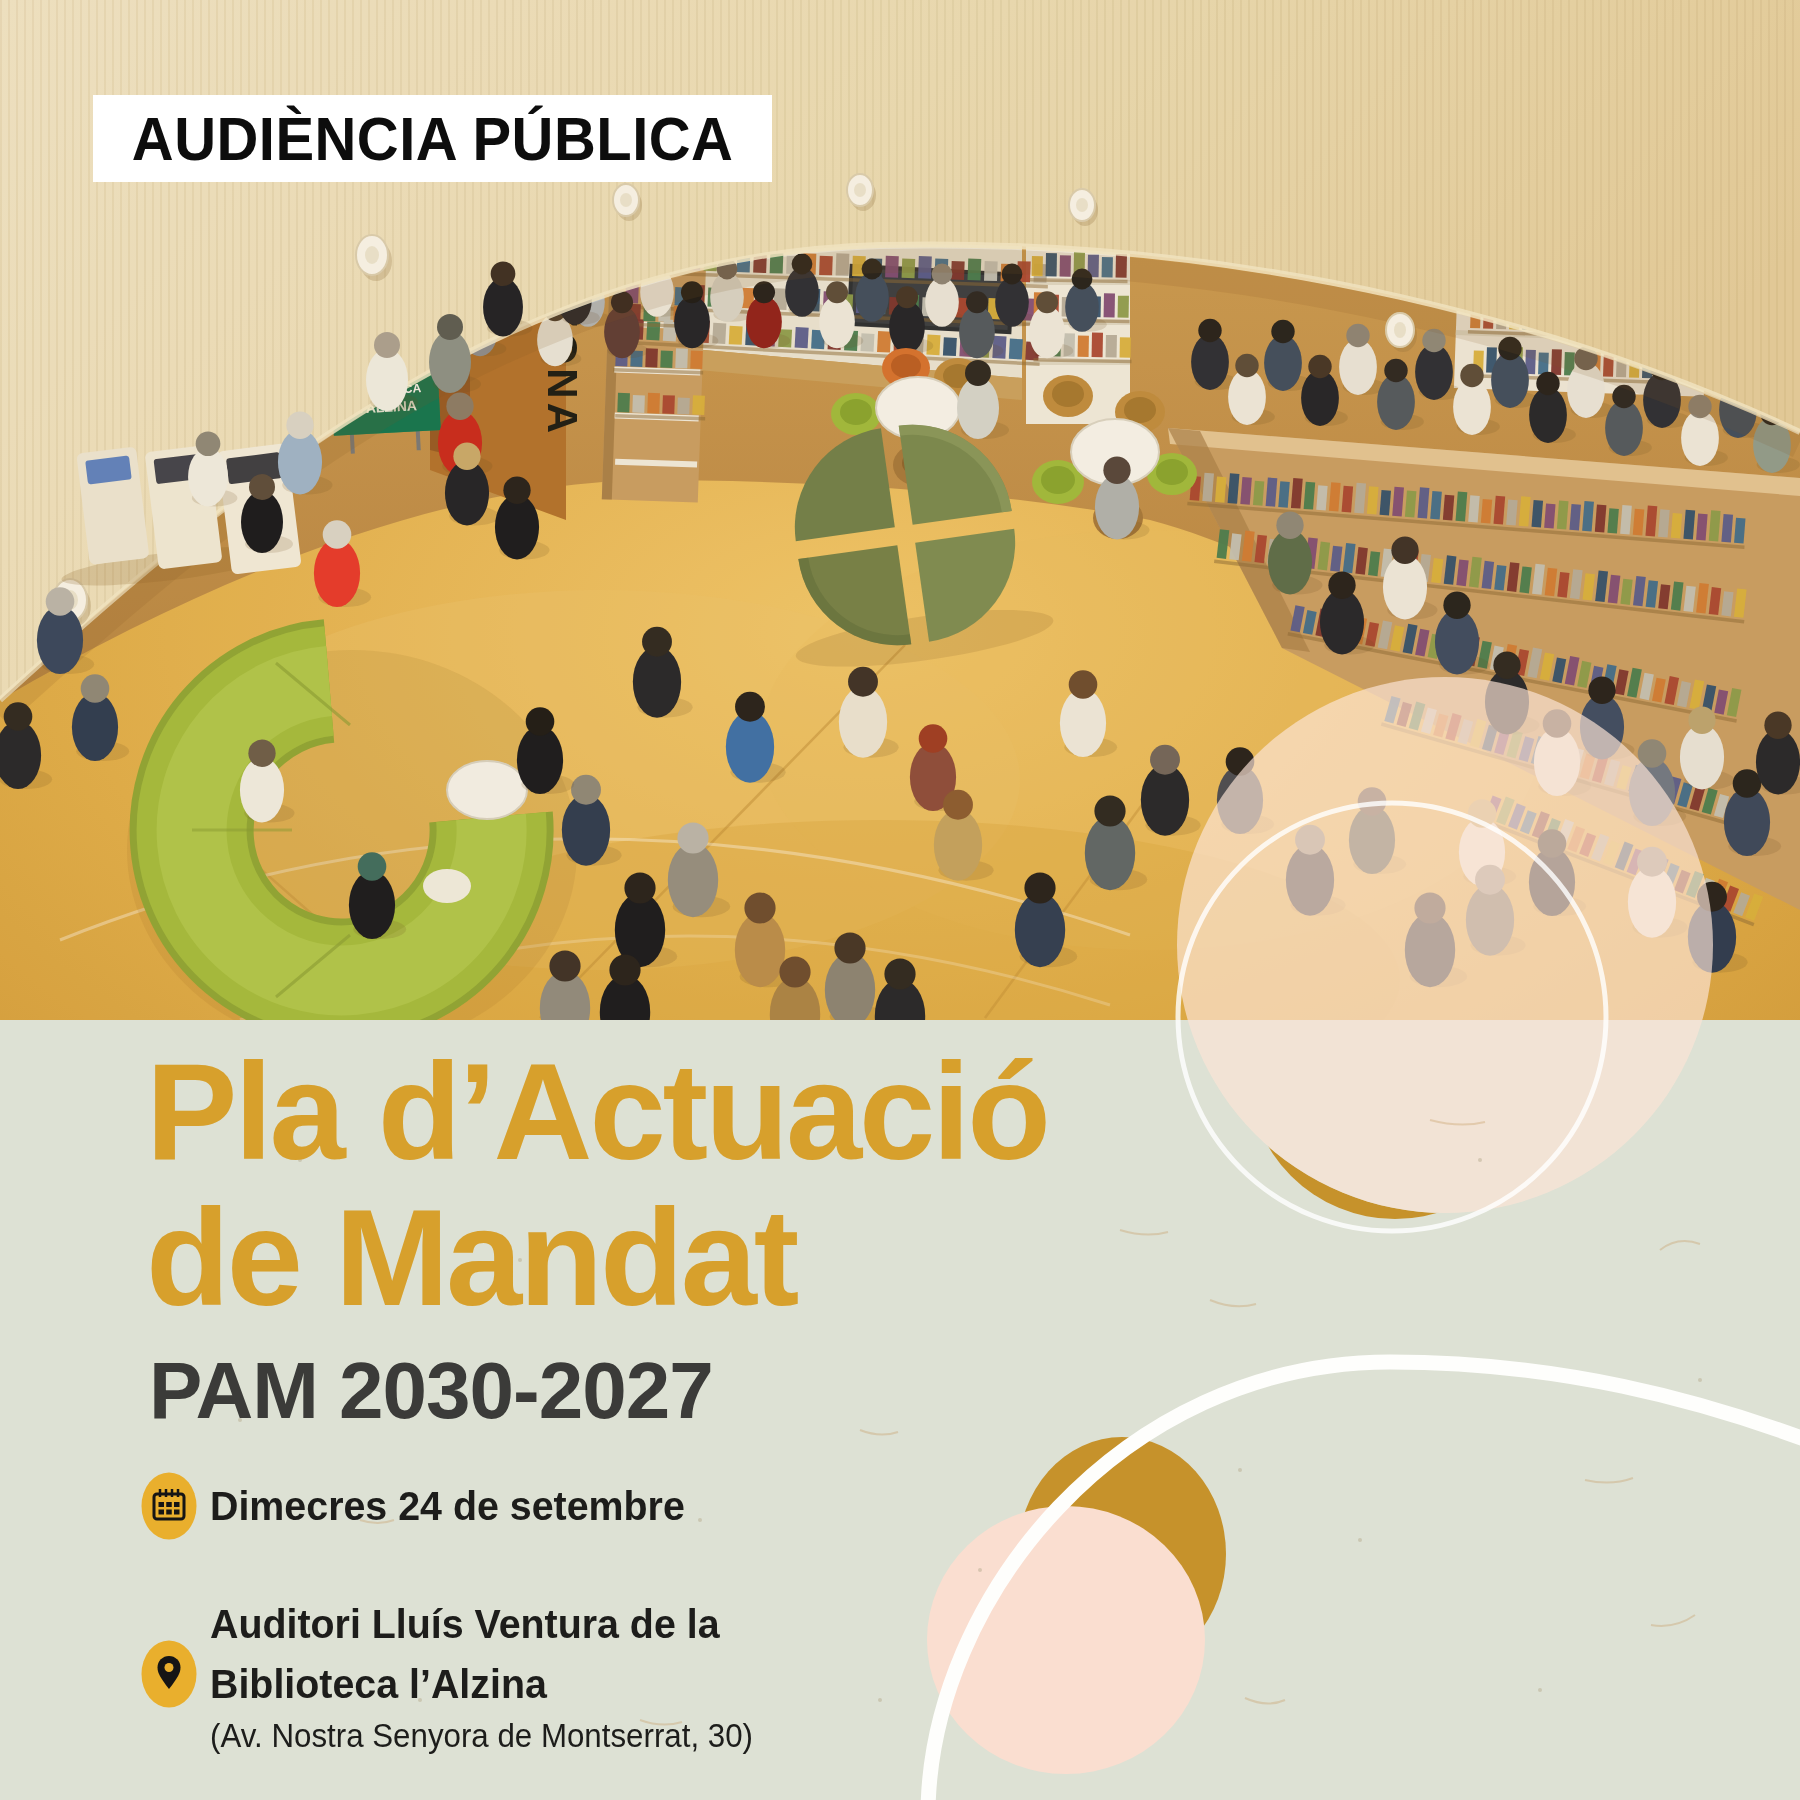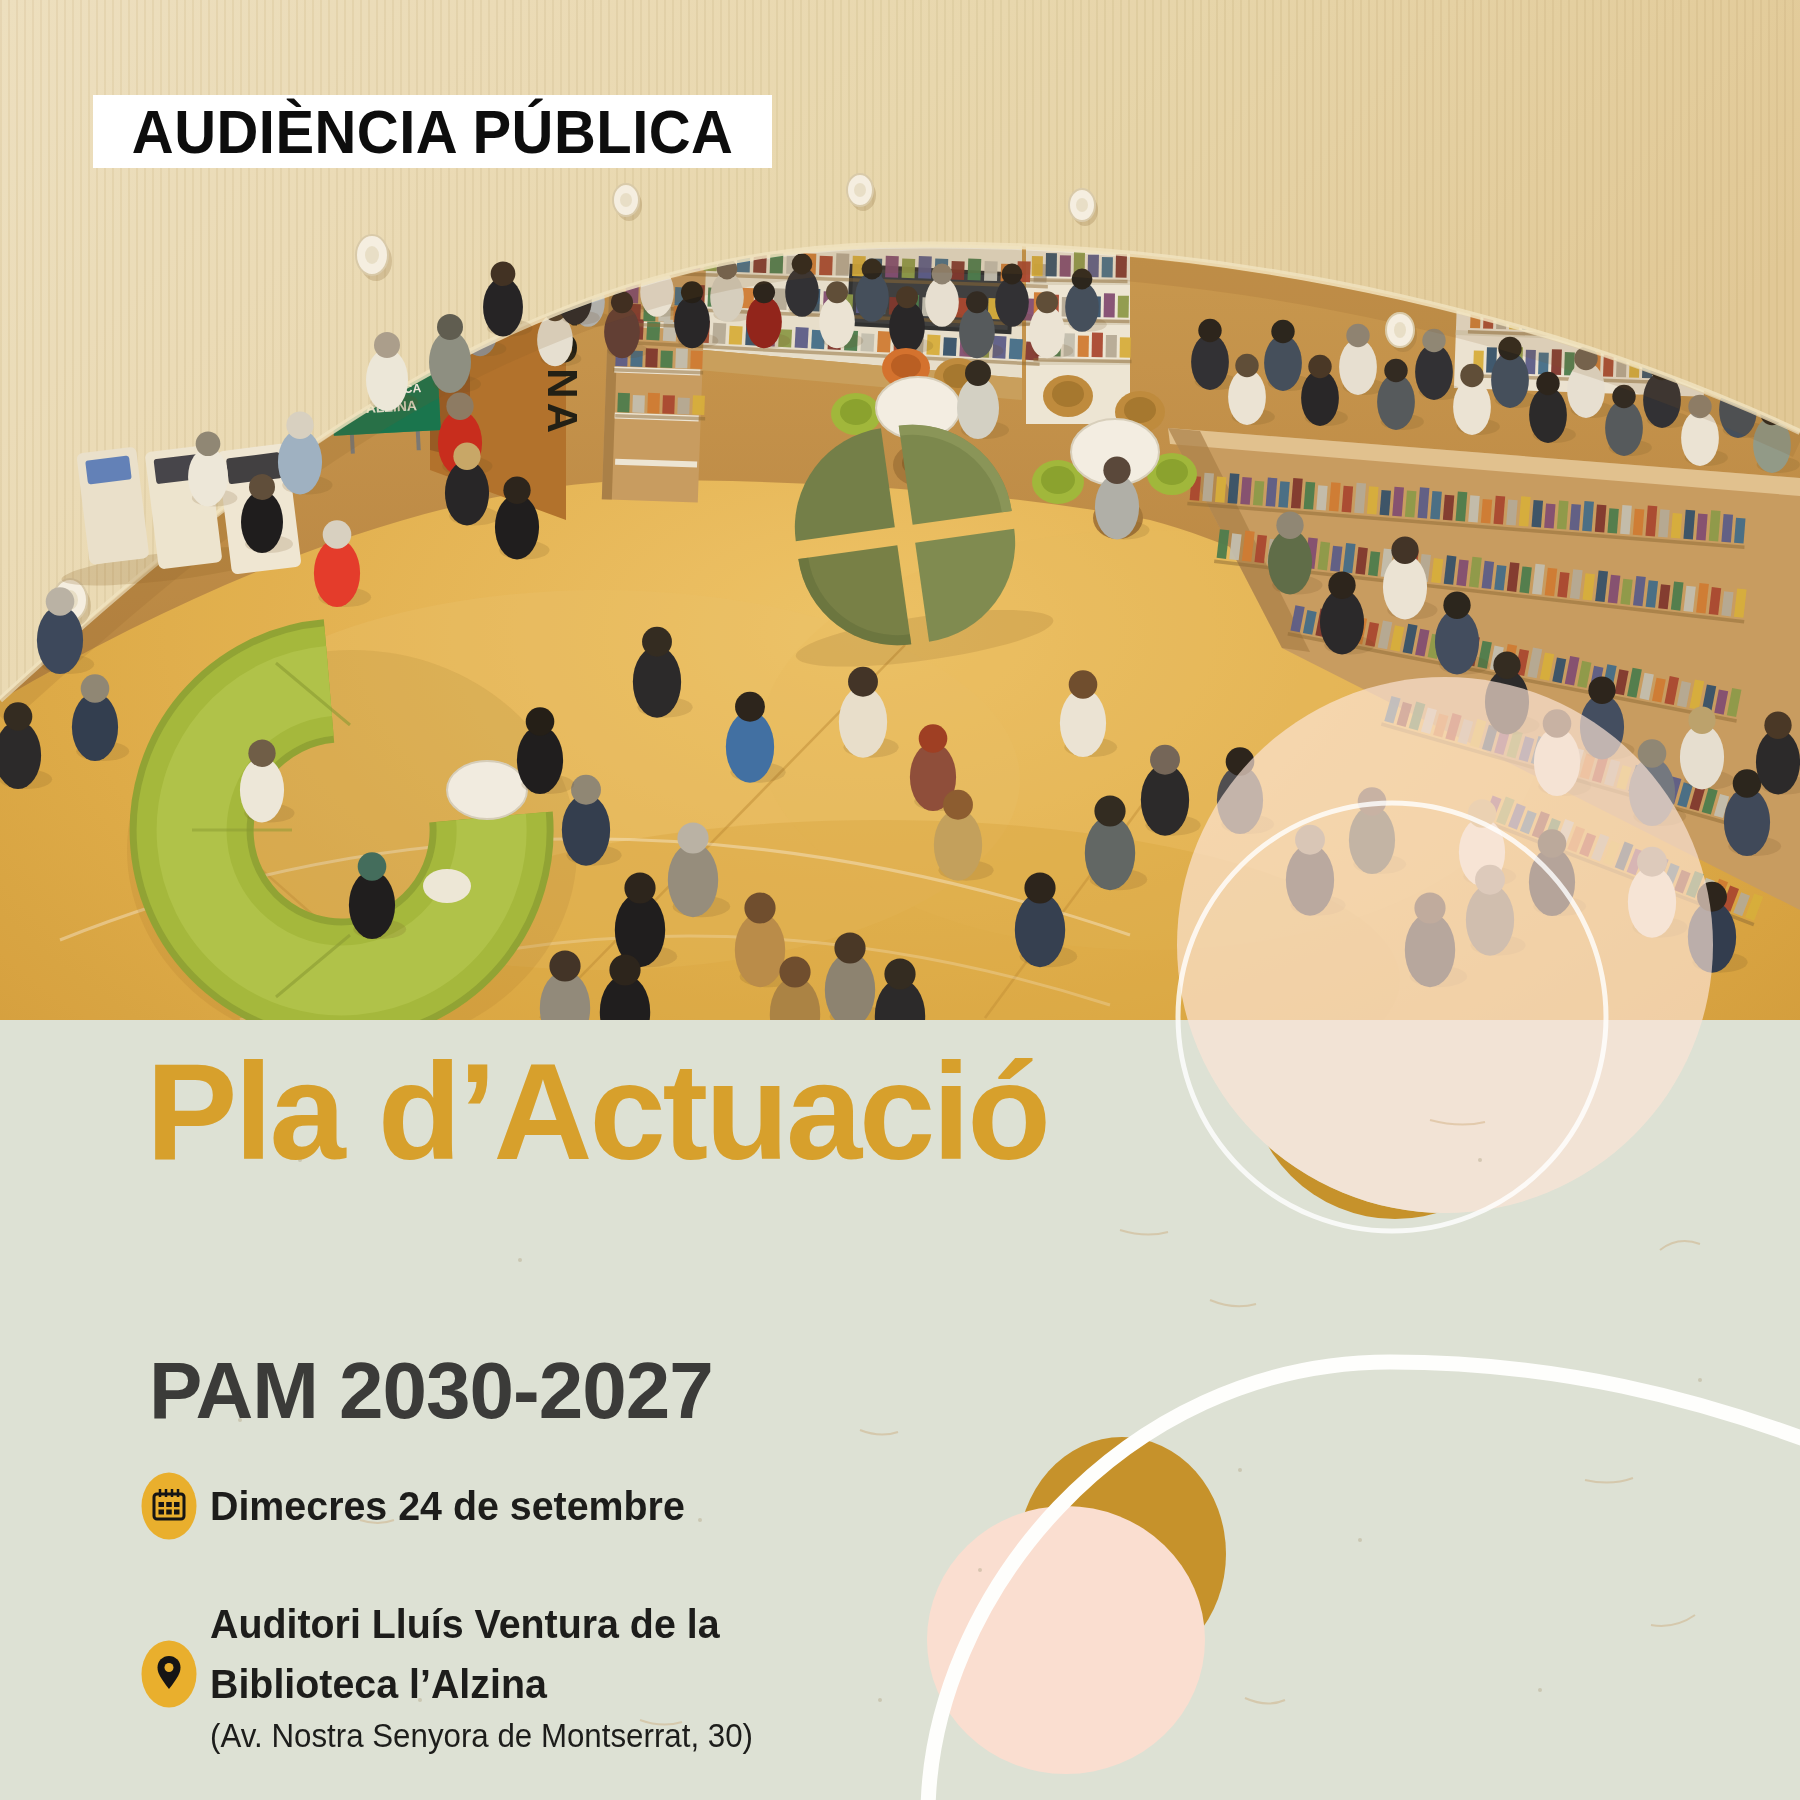--- a/index.html
+++ b/index.html
@@ -1,20 +1,20 @@
 <!DOCTYPE html>
 <html><head>
 <meta charset="utf-8">
 <style>
   html,body{margin:0;padding:0;background:#9a9a92;}
   .canvas{position:relative;width:1800px;height:1800px;overflow:hidden;
           background:#DDE1D4;font-family:"Liberation Sans",sans-serif;}
   .scene{position:absolute;left:0;top:0;}
   
-  .badge{position:absolute;left:93px;top:95px;width:679px;height:73px;background:#ffffff;
+  .badge{position:absolute;left:93px;top:95px;width:679px;height:87px;background:#ffffff;
          display:flex;align-items:center;justify-content:center;}
   .badge span{font-size:61px;font-weight:bold;color:#0d0d0d;letter-spacing:.5px;
               transform:scaleX(.95);white-space:nowrap;}
   
   .title-line{position:absolute;left:146px;font-size:137px;font-weight:bold;color:#D7A02C;
               letter-spacing:-3px;white-space:nowrap;line-height:1;}
   .t1{top:1043px;} .t2{top:1189px;}
   .pam{position:absolute;left:149px;top:1351px;font-size:80px;font-weight:bold;color:#3B3B39;
        letter-spacing:-1px;white-space:nowrap;line-height:1;}
   
@@ -1139,20 +1139,21 @@
         <circle cx="240" cy="1420" r="2"></circle>
         <circle cx="1480" cy="1160" r="2"></circle>
     </g>
   </svg>
 
   <div class="badge">
     <span>AUDIÈNCIA PÚBLICA</span>
   </div>
 
   <div class="title-line t1">Pla d’Actuació</div>
+  <div class="title-line t2">de Mandat</div>
   <div class="pam">PAM 2030-2027</div>
 
   <div class="detail-row r1">
     <svg class="ic" width="58" height="68" viewBox="-29 -34 58 68">
       <ellipse rx="27.5" ry="33.5" fill="#E9AF2D"></ellipse>
       <g stroke="#151515" fill="none">
         <rect x="-15" y="-12" width="30" height="25" rx="3" stroke-width="3"></rect>
         <line x1="-9" y1="-17" x2="-9" y2="-9" stroke-width="2.5"></line>
         <line x1="-3" y1="-17" x2="-3" y2="-9" stroke-width="2.5"></line>
         <line x1="3" y1="-17" x2="3" y2="-9" stroke-width="2.5"></line>

